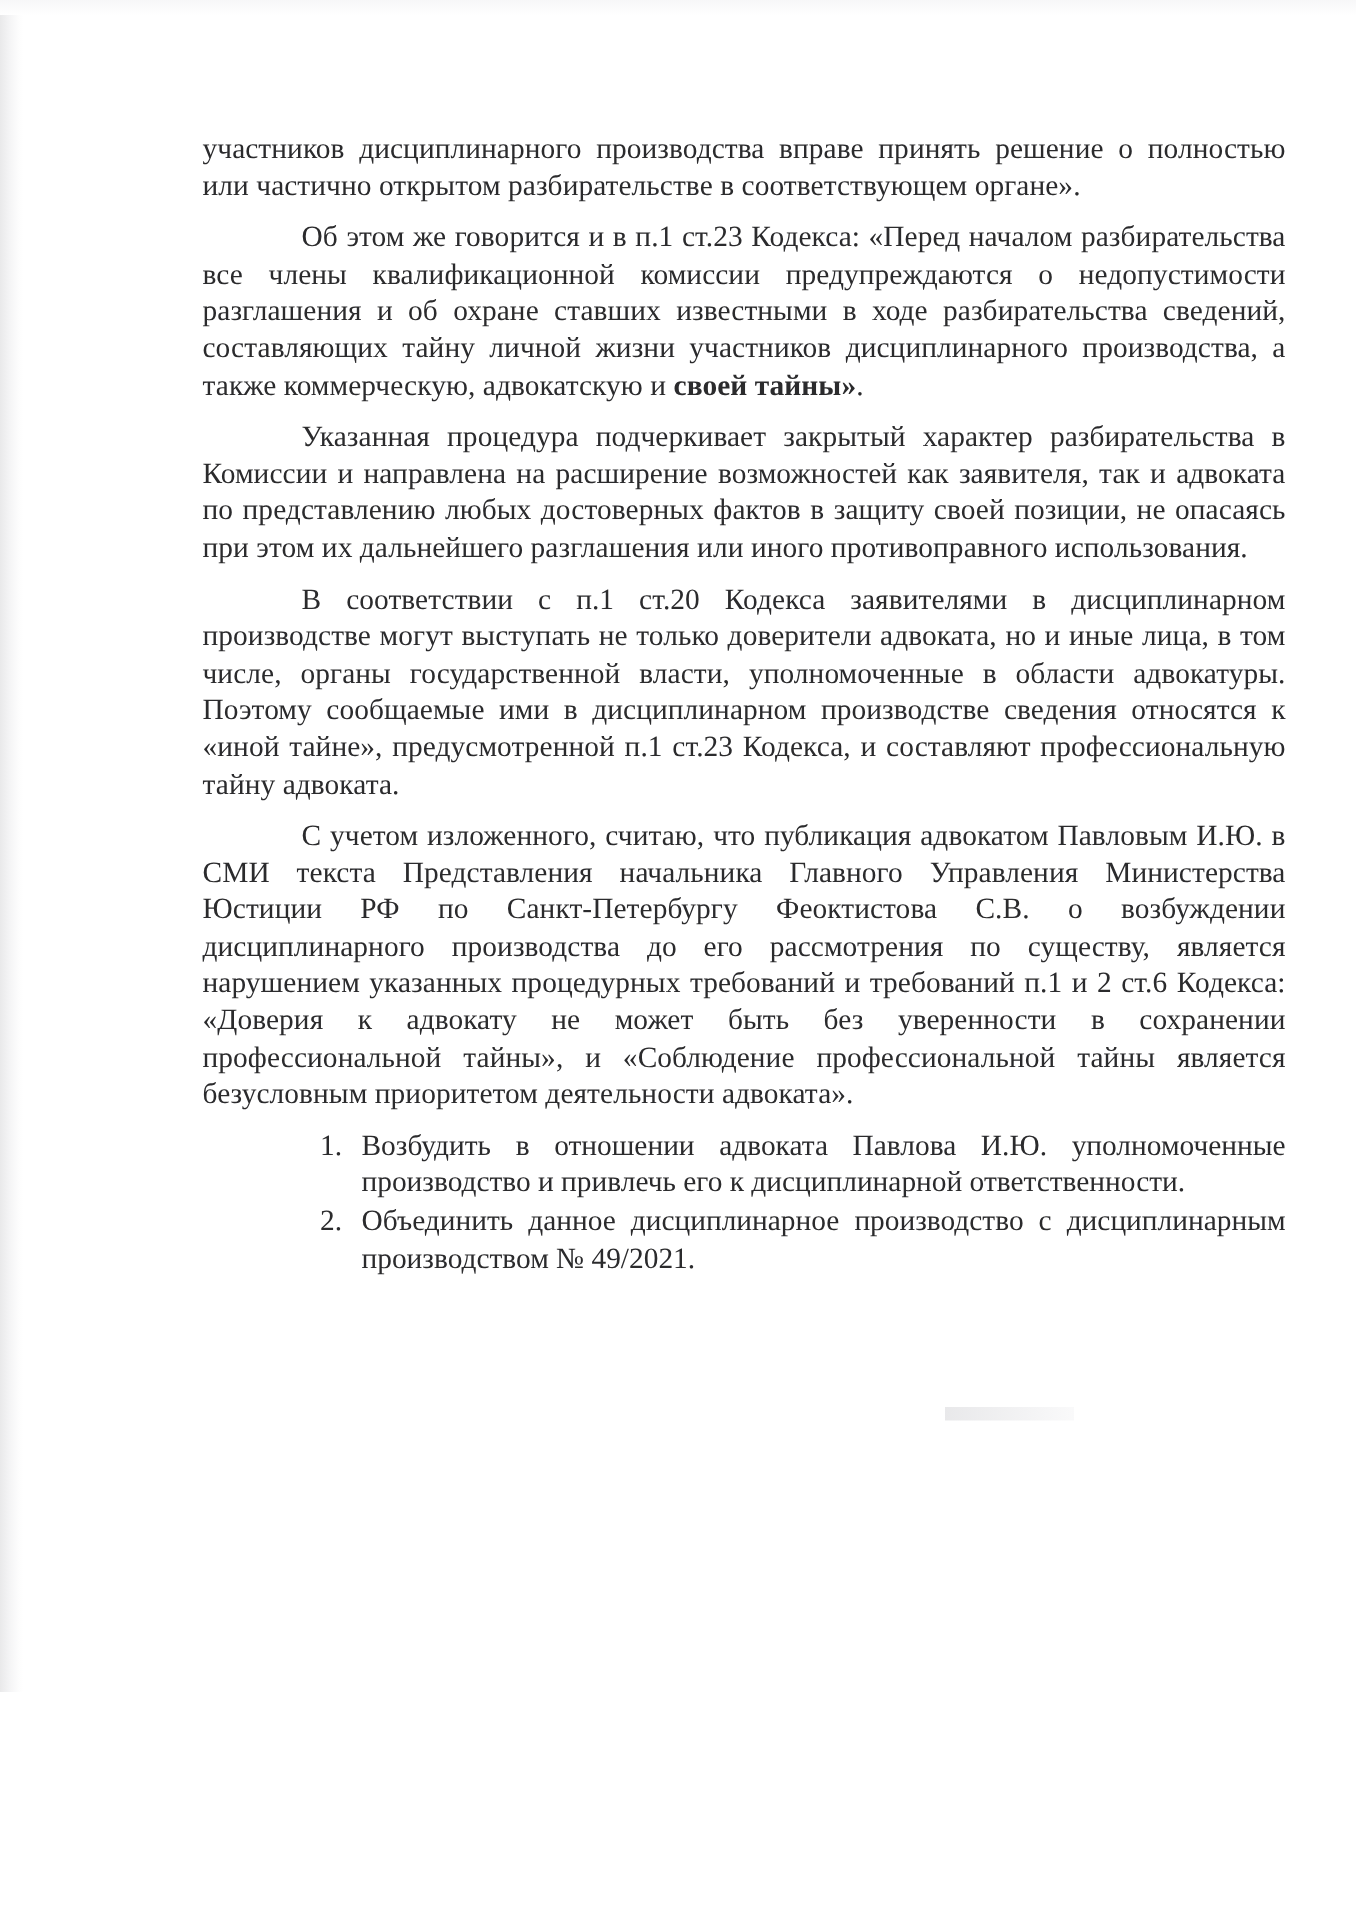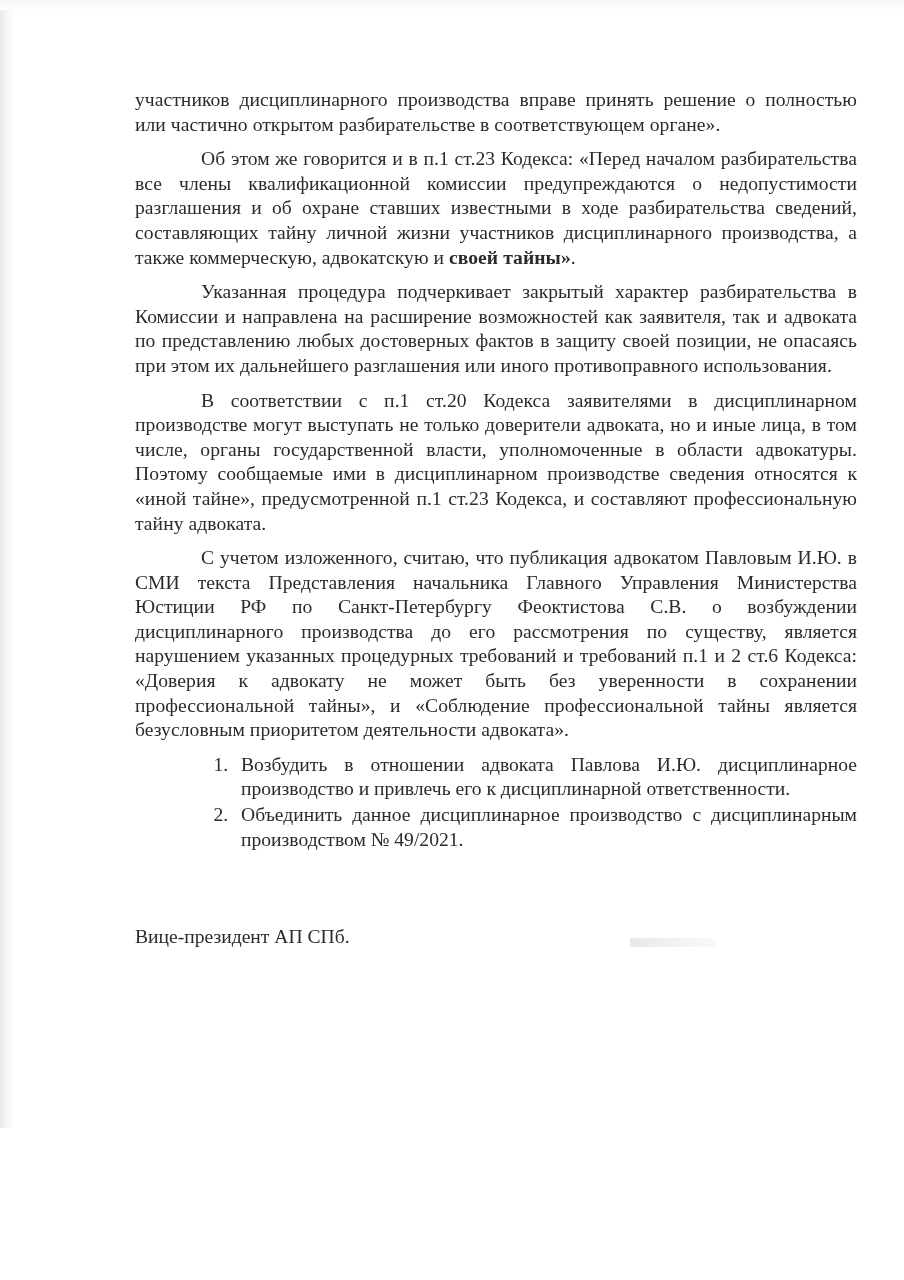--- a/index.html
+++ b/index.html
@@ -119,23 +119,22 @@
 
     <p class="para">Указанная процедура подчеркивает закрытый характер разбирательства в Комиссии и направлена на расширение возможностей как заявителя, так и адвоката по представлению любых достоверных фактов в защиту своей позиции, не  опасаясь при этом их дальнейшего разглашения или иного противоправного использования.</p>
 
 
     <p class="para">В соответствии с п.1 ст.20 Кодекса заявителями в дисциплинарном производстве могут выступать не только доверители адвоката, но и иные лица, в том числе, органы государственной власти, уполномоченные в области адвокатуры. Поэтому сообщаемые ими в дисциплинарном производстве сведения относятся к «иной тайне», предусмотренной п.1 ст.23 Кодекса, и составляют профессиональную тайну адвоката.</p>
 
     <p class="para">С учетом изложенного, считаю, что публикация адвокатом Павловым И.Ю. в СМИ текста Представления начальника Главного Управления Министерства Юстиции РФ по Санкт-Петербургу Феоктистова С.В. о возбуждении дисциплинарного производства до его рассмотрения  по существу, является нарушением указанных процедурных требований и требований п.1 и 2 ст.6 Кодекса: «Доверия к адвокату не может быть без уверенности в сохранении профессиональной тайны», и «Соблюдение профессиональной тайны является безусловным приоритетом деятельности адвоката».</p>
 
 
     <ol class="request-list">
-      <li>Возбудить в отношении адвоката Павлова И.Ю. дисциплинарное производство и привлечь его к дисциплинарной ответственности.</li>
+      <li>Возбудить в отношении адвоката Павлова И.Ю. уполномоченные производство и привлечь его к дисциплинарной ответственности.</li>
       <li>Объединить данное дисциплинарное производство с дисциплинарным производством № 49/2021.</li>
     </ol>
 
   </div>
 
   <div class="faint-mark"></div>
 
-  <div class="signature">Вице-президент АП СПб.</div>
 
 </div>
 
 </body></html>

